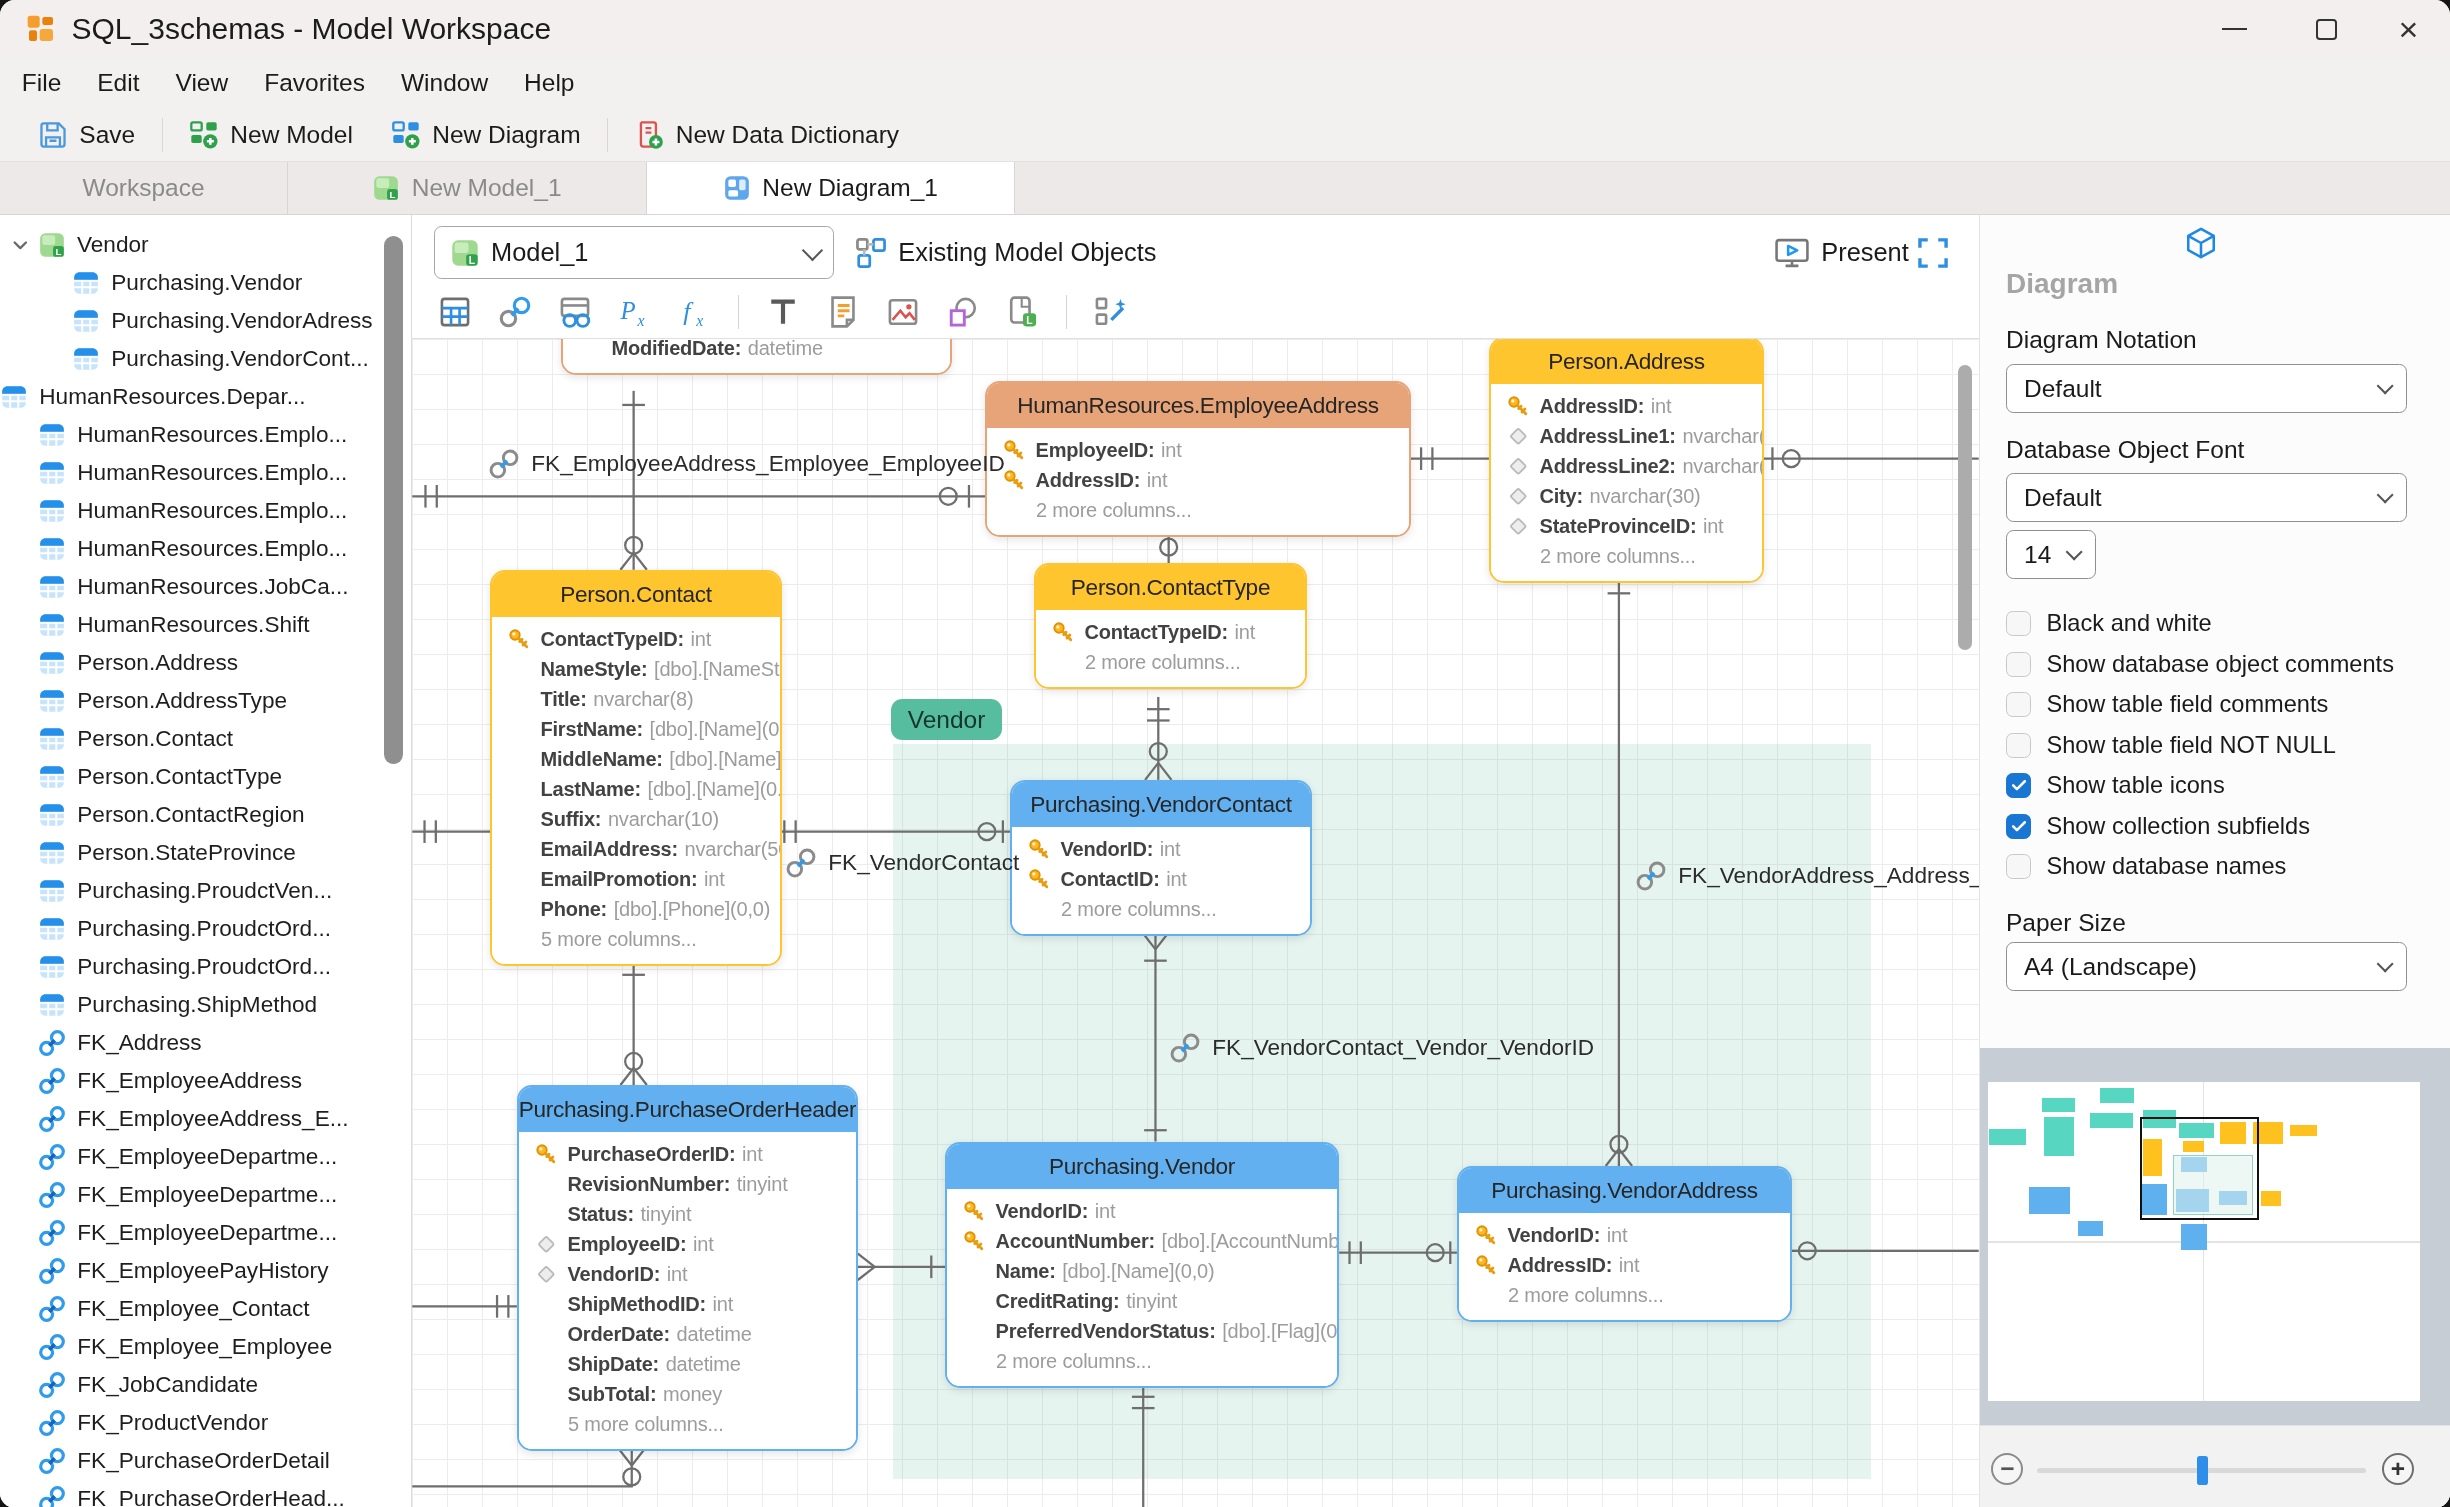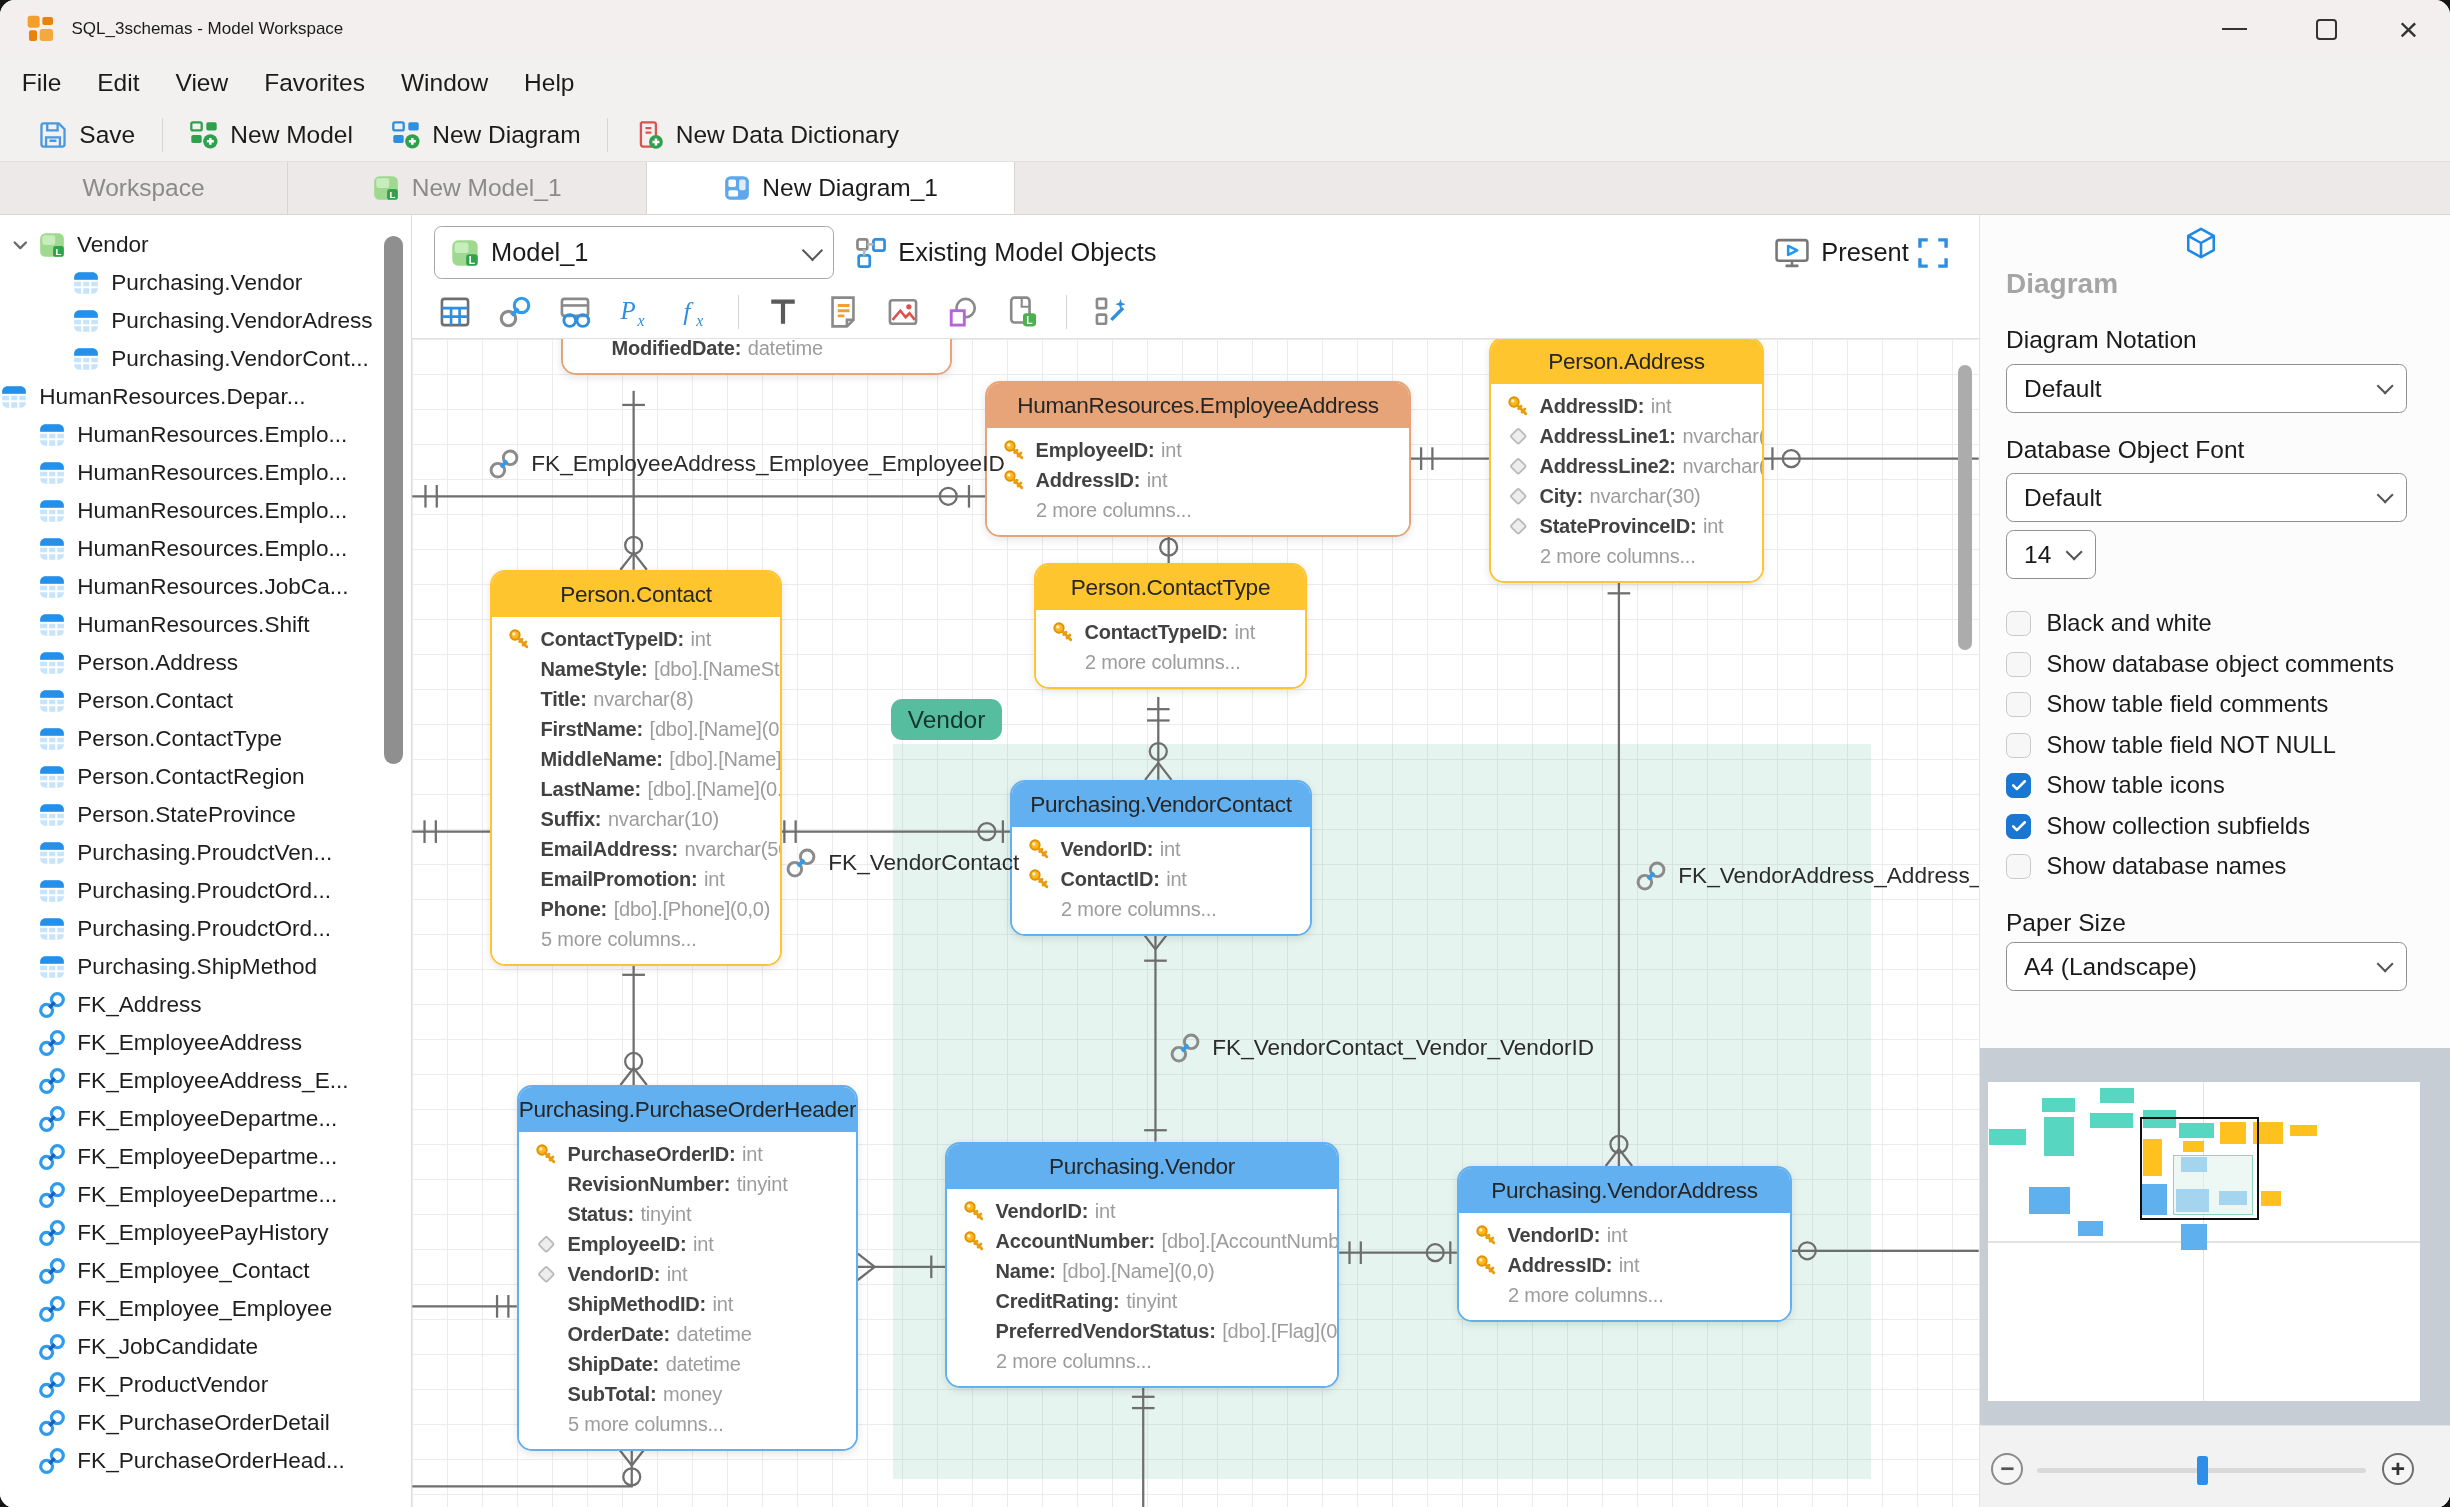--- a/index.html
+++ b/index.html
@@ -2,21 +2,21 @@
 <html style="font-size:15px"><head>
 <meta charset="utf-8">
 <style>
   html,body{margin:0;padding:0;background:#151515;font-family:"Liberation Sans",sans-serif;}
   *{box-sizing:border-box;}
   #win{position:relative;width:2450px;height:1508px;background:#fff;border-radius:15px;overflow:hidden;}
   .abs{position:absolute;}
 
   
   #titlebar{left:0;top:0;width:2450px;height:58px;background:#F2EFEE;display:flex;align-items:center;padding-left:24.5px;gap:15px;}
-  #titlebar .ttl{font-size:17px;color:#1b1b1b;}
+  #titlebar .ttl{font-size:30px;color:#1b1b1b;}
   .winbtn{position:absolute;top:0;height:58px;width:83px;display:flex;align-items:center;justify-content:center;}
   #menubar{left:0;top:58px;width:2450px;height:50px;background:#F3F1F0;display:flex;align-items:center;padding-left:3.8px;}
   #menubar .mi{padding:0 18px;font-size:24.5px;color:#1b1b1b;}
   #toolbar{left:0;top:108px;width:2450px;height:54px;background:#F3F1F0;display:flex;align-items:center;padding-left:19px;border-bottom:0.9px solid #E4E1E0;}
   .tbbtn{display:flex;align-items:center;gap:11.3px;padding:0 19px;font-size:24.5px;color:#1b1b1b;height:41px;}
   .tbsep{width:0.9px;height:34px;background:#D8D5D4;margin:0 7.5px;}
   .icon{display:inline-flex;align-items:center;justify-content:center;}
   .icon svg{width:100%;height:100%;}
 
   
@@ -323,20 +323,30 @@
       </div>
       <div class="srow" style="padding-left: 38px;">
         <span class="icon">
           <svg viewBox="0 0 26 26">
             <rect x="2" y="3" width="22" height="20" rx="5" fill="#C7E4FA"></rect>
             <path d="M2 11h22M2 17h22M9.5 11v12M17 11v12" stroke="#FFFFFF" stroke-width="1.8"></path>
             <path d="M2 10V8c0-2.8 2.2-5 5-5h12c2.8 0 5 2.2 5 5v2z" fill="#2490E9"></path>
           </svg>
         </span>
         <span>Person.Address</span>
+      </div>
+      <div class="srow" style="padding-left: 38px;">
+        <span class="icon">
+          <svg viewBox="0 0 26 26">
+            <rect x="2" y="3" width="22" height="20" rx="5" fill="#C7E4FA"></rect>
+            <path d="M2 11h22M2 17h22M9.5 11v12M17 11v12" stroke="#FFFFFF" stroke-width="1.8"></path>
+            <path d="M2 10V8c0-2.8 2.2-5 5-5h12c2.8 0 5 2.2 5 5v2z" fill="#2490E9"></path>
+          </svg>
+        </span>
+        <span>Person.AddressType</span>
       </div>
       <div class="srow" style="padding-left: 38px;">
         <span class="icon">
           <svg viewBox="0 0 26 26">
             <rect x="2" y="3" width="22" height="20" rx="5" fill="#C7E4FA"></rect>
             <path d="M2 11h22M2 17h22M9.5 11v12M17 11v12" stroke="#FFFFFF" stroke-width="1.8"></path>
             <path d="M2 10V8c0-2.8 2.2-5 5-5h12c2.8 0 5 2.2 5 5v2z" fill="#2490E9"></path>
           </svg>
         </span>
         <span>Person.Contact</span>

